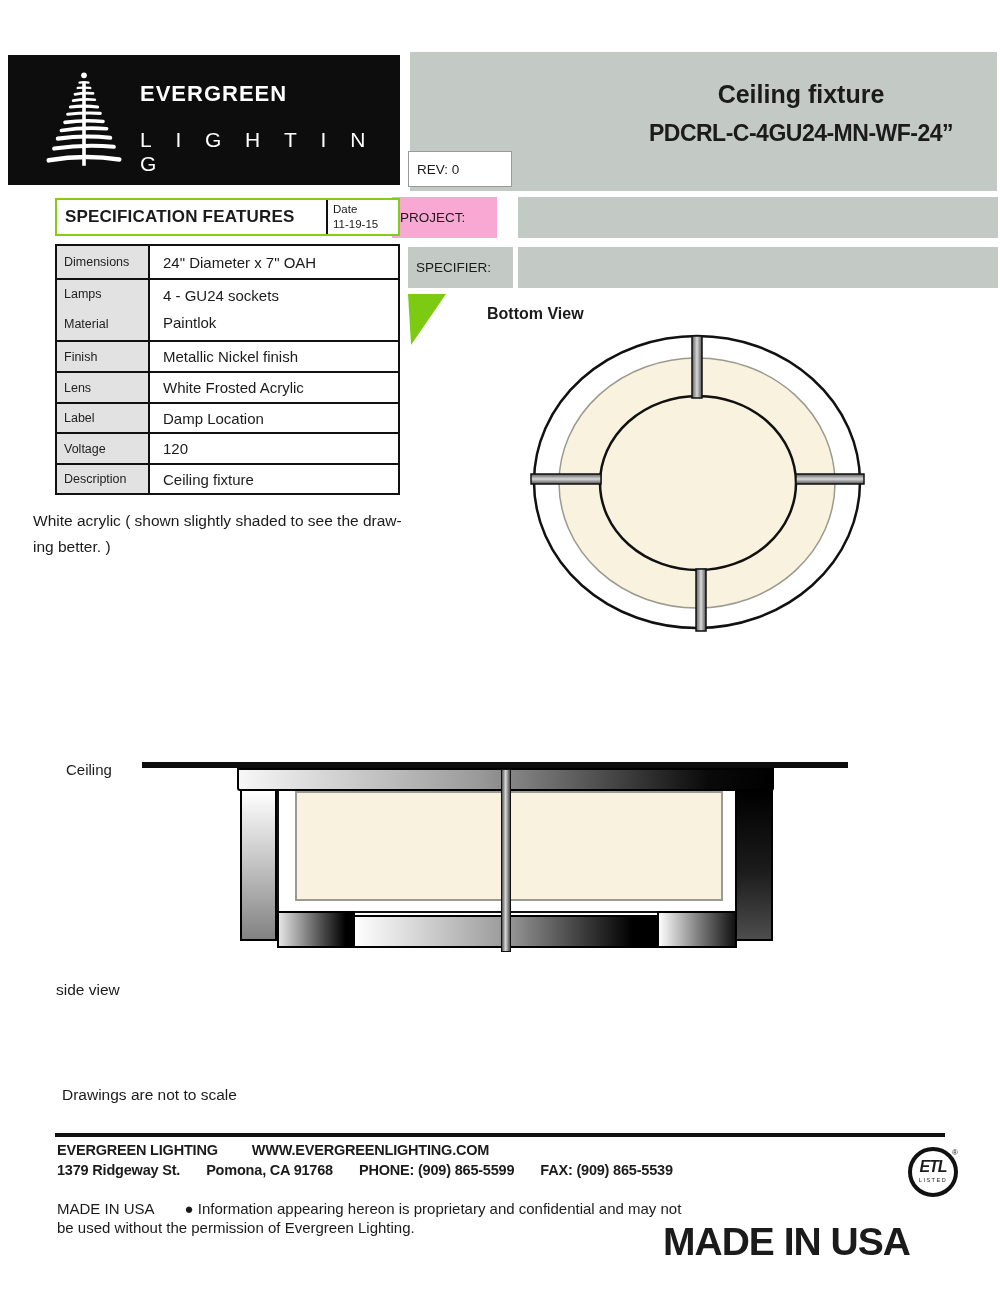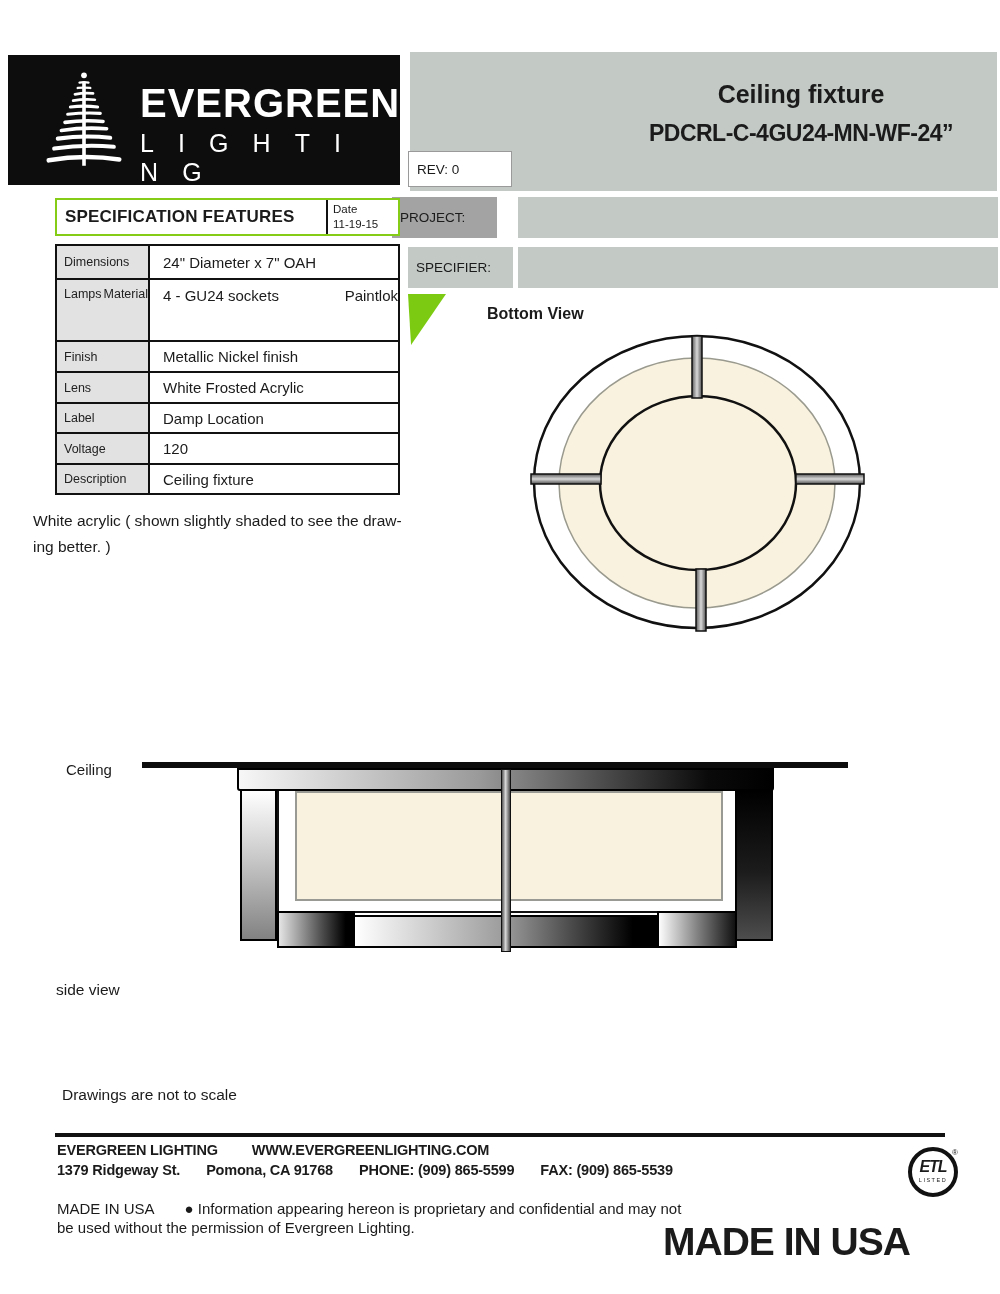--- a/index.html
+++ b/index.html
@@ -5,22 +5,22 @@
   html,body{margin:0;padding:0;background:#fff;}
   #page{position:relative;width:1000px;height:1294px;background:#fff;
         font-family:"Liberation Sans","DejaVu Sans",sans-serif;color:#1b1b1b;overflow:hidden;}
   .abs{position:absolute;}
   .nowrap{white-space:nowrap;}
 
   
   #logo-box{left:8px;top:55px;width:392px;height:130px;background:#0d0d0d;}
   #logo-tree{position:absolute;left:30px;top:14px;width:92px;height:104px;}
   #brand{position:absolute;left:132px;top:26px;color:#fff;}
-  #brand-line1{font-size:40px;font-weight:600;letter-spacing:1px;}
-  #brand-line2{font-size:25px;font-weight:400;letter-spacing:11px;margin-top:3px;}
+  #brand-line1{font-size:22px;font-weight:600;letter-spacing:1px;}
+  #brand-line2{font-size:21px;font-weight:400;letter-spacing:11px;margin-top:21px;}
 
   #title-box{left:410px;top:52px;width:587px;height:139px;}
   #title-text{position:absolute;left:195px;top:28px;width:392px;text-align:center;}
   #product-title{font-size:25px;font-weight:600;}
   #model-number{font-size:23px;font-weight:600;margin-top:11px;letter-spacing:-0.5px;}
 
   #rev-box{left:408px;top:151px;width:104px;height:36px;background:#fff;
            border:1.5px solid #9a9a9a;box-sizing:border-box;display:flex;align-items:center;
            padding-left:8px;font-size:13.5px;}
   .hdr-label{width:105px;height:41px;box-sizing:border-box;display:flex;align-items:center;
@@ -34,21 +34,21 @@
                    font-size:17px;font-weight:600;letter-spacing:0.2px;}
   #spec-date-cell{width:72px;border-left:2px solid #111;box-sizing:border-box;
                   font-size:11.5px;padding:2px 0 0 5px;line-height:15px;}
   #spec-body{left:55px;top:244px;width:345px;border:2px solid #111;box-sizing:border-box;background:#fff;}
   .trow{display:flex;border-bottom:2px solid #111;box-sizing:border-box;}
   .trow:last-child{border-bottom:none;}
   .tlabel{width:93px;background:#e2e2e2;border-right:2px solid #111;box-sizing:border-box;
           font-size:12.5px;display:flex;align-items:center;padding-left:7px;color:#222;}
   .tvalue{flex:1;font-size:15px;display:flex;align-items:center;padding-left:13px;}
   .h34{height:34px;} .h62{height:62px;} .h31{height:31px;} .h30{height:30px;} .h28{height:28px;}
-  .dual{align-items:flex-start;justify-content:space-between;
+  .dual{flex-direction:column;align-items:flex-start;justify-content:space-between;
         padding-top:7px;padding-bottom:9px;}
 
   #note{left:33px;top:508px;width:470px;font-size:15.5px;line-height:26px;}
 
   
   #green-triangle{left:408px;top:294px;width:38px;height:51px;background:#7ccb12;
                   clip-path:polygon(0 0,100% 0,8% 100%);}
   #bottom-view-label{left:487px;top:305px;font-size:16px;font-weight:600;}
   #bottom-view-svg{left:520px;top:325px;}
 
@@ -127,21 +127,21 @@
     <div id="title-text">
       <div id="product-title" class="nowrap">Ceiling fixture</div>
       <div id="model-number" class="nowrap">PDCRL-C-4GU24-MN-WF-24”</div>
     </div>
   </div>
 
   <div id="rev-box" class="abs">
     <span>REV: 0</span>
   </div>
 
-  <div class="abs hdr-label" style="left:392px;top:197px;background:#a3a3a3;">
+  <div class="abs hdr-label" style="left:392px;top:197px;background:#f9a8d4;">
     <span>PROJECT:</span>
   </div>
   <div class="abs hdr-field" style="left:518px;top:197px;background:#c3cac6;"></div>
 
   <div class="abs hdr-label" style="left:408px;top:247px;background:#c3cac6;">
     <span>SPECIFIER:</span>
   </div>
   <div class="abs hdr-field" style="left:518px;top:247px;background:#c3cac6;"></div>
 
   <div id="spec-header" class="abs">

